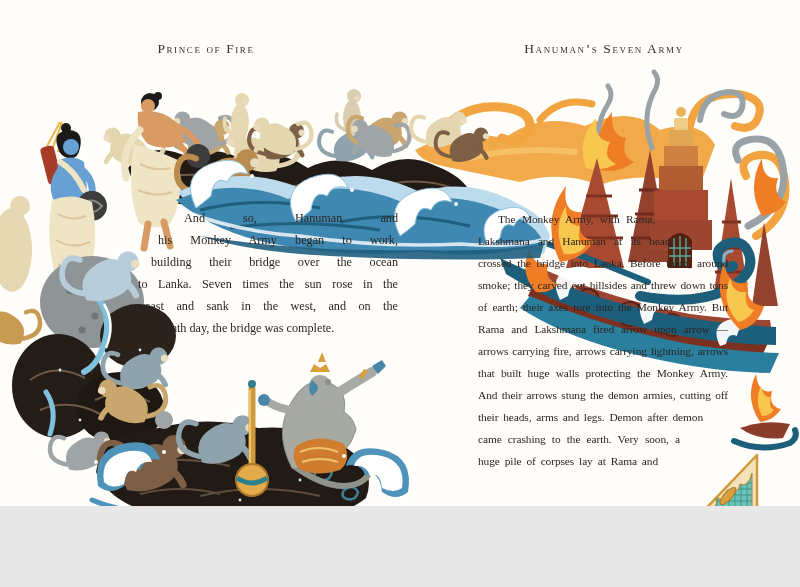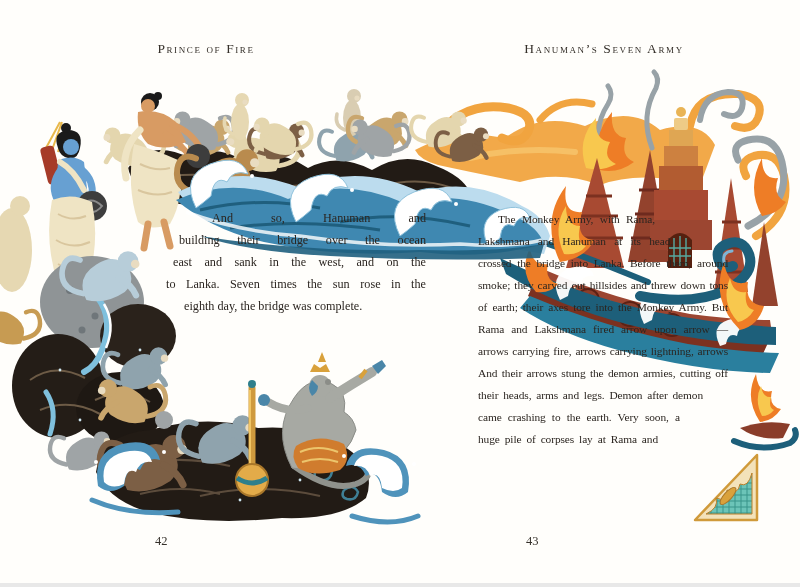--- a/index.html
+++ b/index.html
@@ -1,24 +1,24 @@
 <!DOCTYPE html>
 <html><head>
 <meta charset="utf-8">
 <style>
   html,body{margin:0;padding:0;background:#e8e8e8;}
-  .spread{position:relative;width:800px;height:583px;background:#fffefb;overflow:hidden;
+  .spread{position:relative;width:800px;height:506px;background:#fffefb;overflow:hidden;
           font-family:"Liberation Serif","DejaVu Serif",serif;color:#2b2520;}
   .art{position:absolute;left:0;top:0;pointer-events:none;}
   .running-header{position:absolute;top:41px;width:220px;text-align:center;
       font-variant:small-caps;letter-spacing:1.6px;font-size:13.5px;color:#35302a;}
   .header-left{left:96px;}
   .header-right{left:494px;}
   .textblock{position:absolute;}
-  .tb-left{left:164px;top:207px;width:262px;font-size:12.2px;}
+  .tb-left{left:136px;top:207px;width:262px;font-size:12.2px;}
   .tb-right{left:478px;top:208px;width:250px;font-size:11.4px;letter-spacing:-0.1px;font-family:Liberation Serif, serif;}
   .line{height:22px;line-height:22px;text-align:justify;text-align-last:justify;white-space:nowrap;}
   .line.last{text-align-last:left;}
   .pagenum{position:absolute;top:534px;width:100px;text-align:left;font-size:12.5px;color:#35302a;}
   .pn-left{left:155px;}
   .pn-right{left:526px;}
 </style>
 </head>
 <body>
 
@@ -290,34 +290,36 @@
       <ellipse cx="728" cy="496" rx="11" ry="4" fill="#d9a13b" stroke="#a9772a" stroke-width="1"></ellipse>
     </g>
   </g>
 </svg>
 
 <div class="running-header header-left">Prince of Fire</div>
 <div class="running-header header-right">Hanuman’s Seven Army</div>
 
 <div class="textblock tb-left">
   <div class="line" style="padding-left:48px">And so, Hanuman and</div>
+  <div class="line" style="padding-left:22px">his Monkey Army began to work,</div>
   <div class="line" style="padding-left:15px">building their bridge over the ocean</div>
+  <div class="line" style="padding-left:2px">to Lanka. Seven times the sun rose in the</div>
   <div class="line" style="padding-left:9px">east and sank in the west, and on the</div>
-  <div class="line" style="padding-left:2px">to Lanka. Seven times the sun rose in the</div>
   <div class="line last" style="padding-left:20px">eighth day, the bridge was complete.</div>
 </div>
 
 <div class="textblock tb-right">
   <div class="line" style="padding-left:20px;padding-right:73px">The Monkey Army, with Rama,</div>
   <div class="line" style="padding-right:55px">Lakshmana and Hanuman at its head,</div>
   <div class="line">crossed the bridge into Lanka. Before them, around</div>
   <div class="line">smoke; they carved out hillsides and threw down tons</div>
   <div class="line">of earth; their axes tore into the Monkey Army. But</div>
   <div class="line">Rama and Lakshmana fired arrow upon arrow —</div>
   <div class="line">arrows carrying fire, arrows carrying lightning, arrows</div>
+  <div class="line">that built huge walls protecting the Monkey Army.</div>
   <div class="line">And their arrows stung the demon armies, cutting off</div>
   <div class="line" style="padding-right:25px">their heads, arms and legs. Demon after demon</div>
   <div class="line" style="padding-right:48px">came crashing to the earth. Very soon, a</div>
   <div class="line" style="padding-right:70px">huge pile of corpses lay at Rama and</div>
 </div>
 
 <div class="pagenum pn-left">42</div>
 <div class="pagenum pn-right">43</div>
 
 </div>

